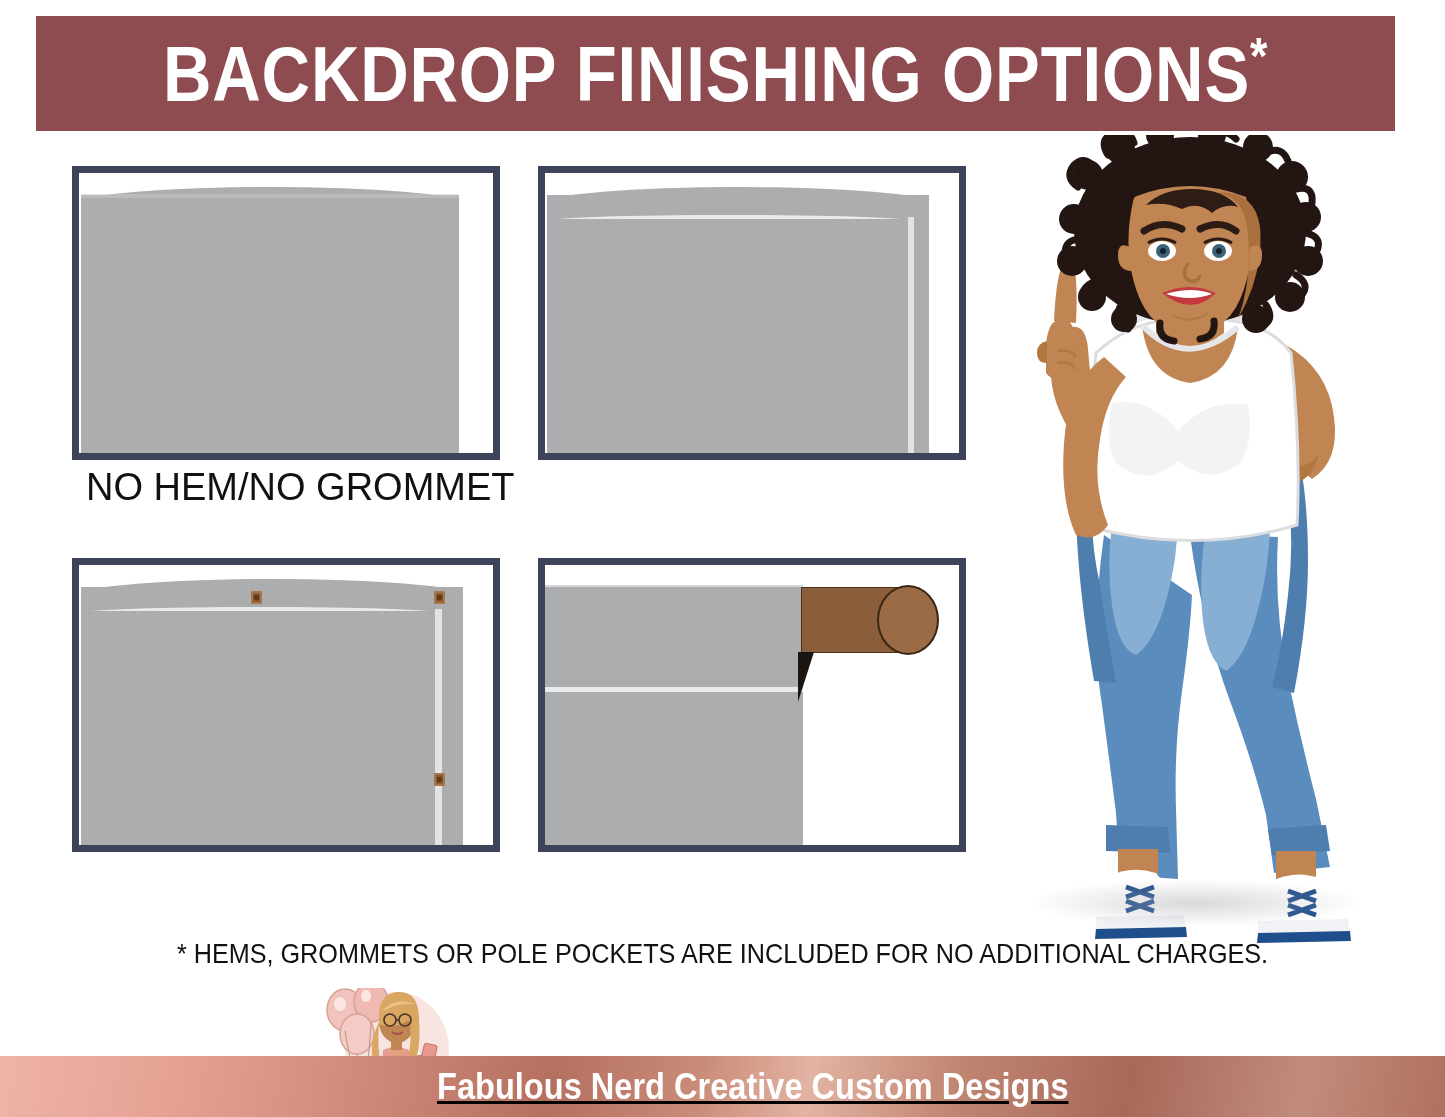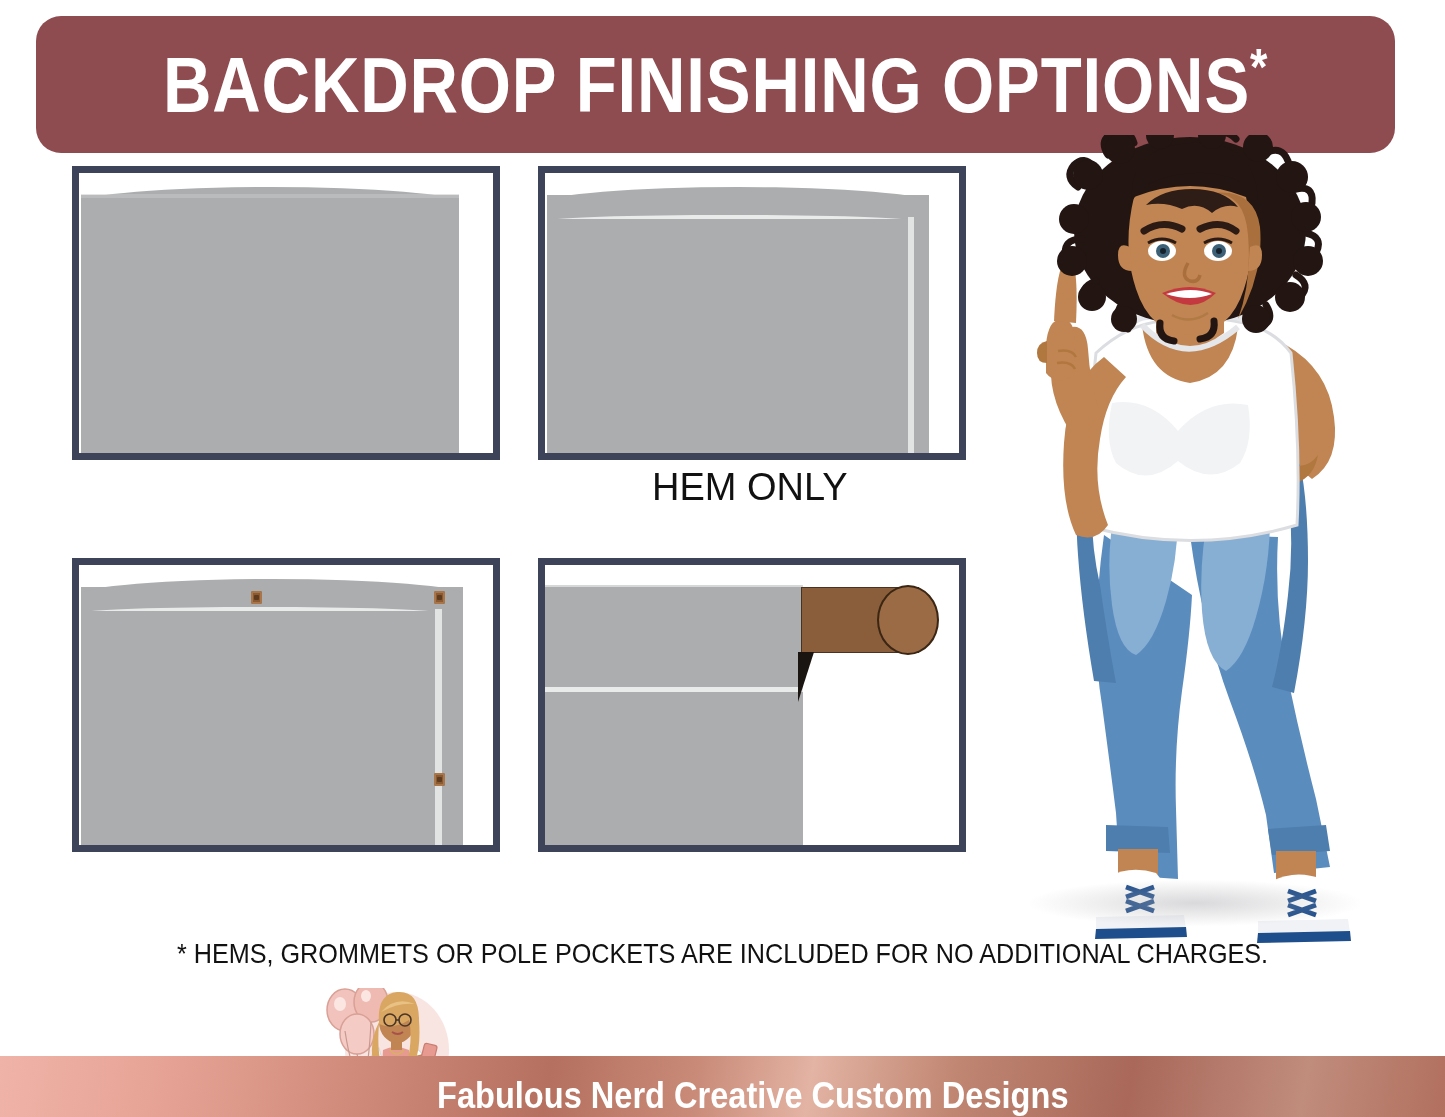--- a/index.html
+++ b/index.html
@@ -7,23 +7,23 @@
     width:1445px;height:1117px;
     background:#ffffff;
     font-family:"Liberation Sans", sans-serif;
     overflow:hidden;
     position:relative;
   }
   #page{position:absolute;inset:0;background:#fff;}
 
   
   .banner{
-    position:absolute;left:36px;top:16px;width:1359px;height:137px;
+    position:absolute;left:36px;top:16px;width:1359px;height:115px;
     background:#8F4C50;
-    display:flex;align-items:center;justify-content:center;border-radius:25px;
+    display:flex;align-items:center;justify-content:center;
   }
   .banner-title{
     color:#ffffff;
     font-family:"Liberation Sans", sans-serif;
     font-size:78px;
     font-weight:700;
     letter-spacing:1px;
     transform:scaleX(0.86);
     transform-origin:center center;
     white-space:nowrap;
@@ -129,21 +129,21 @@
       #F0B3A8 0%,
       #E5A294 12%,
       #CE8878 26%,
       #B5705F 38%,
       #C98A78 48%,
       #E3B3A3 56%,
       #C08672 66%,
       #A9685A 78%,
       #C08C7C 90%,
       #B2705F 100%);
-    display:flex;align-items:flex-end;justify-content:center;
+    display:flex;align-items:center;justify-content:center;text-decoration:underline;
   }
   .footer-text{
     color:#ffffff;
     font-size:37px;
     font-weight:700;
     transform:scaleX(0.88);
     white-space:nowrap;
     letter-spacing:0px;
     margin-left:60px;
   }
@@ -171,35 +171,35 @@
 
   <div class="panel" style="left:72px;top:166px;width:428px;height:294px;">
     <div class="frame"></div>
     <div class="inner">
 
       <div class="fabric" style="left:2px;top:22px;width:378px;height:260px;"></div>
       <div class="fabric-top-curve" style="left:2px;top:14px;width:378px;"></div>
       <div class="hemline-soft" style="left:2px;top:21px;width:378px;height:4px;opacity:.5;"></div>
     </div>
   </div>
+  <div class="panel-label" style="left:86px;top:466px;">NO HEM/NO GROMMET</div>
 
   <div class="panel" style="left:538px;top:166px;width:428px;height:294px;">
     <div class="frame"></div>
     <div class="inner">
 
       <div class="fabric" style="left:2px;top:22px;width:382px;height:260px;"></div>
       <div class="fabric-top-curve" style="left:2px;top:14px;width:382px;"></div>
 
       <div class="hemline" style="left:2px;top:42px;width:365px;height:6px;border-radius:50%/100% 100% 0 0;"></div>
       <div class="fabric" style="left:2px;top:46px;width:365px;height:236px;"></div>
 
       <div class="sidehem-light" style="left:363px;top:44px;width:6px;height:238px;"></div>
     </div>
   </div>
-  <div class="panel-label" style="left:652px;top:466px;">HEM ONLY</div>
 
   <div class="panel" style="left:72px;top:558px;width:428px;height:294px;">
     <div class="frame"></div>
     <div class="inner">
       <div class="fabric" style="left:2px;top:22px;width:382px;height:260px;"></div>
       <div class="fabric-top-curve" style="left:2px;top:14px;width:382px;"></div>
       <div class="hemline" style="left:2px;top:42px;width:358px;height:6px;border-radius:50%/100% 100% 0 0;"></div>
       <div class="fabric" style="left:2px;top:46px;width:358px;height:236px;"></div>
       <div class="sidehem-light" style="left:356px;top:44px;width:7px;height:238px;"></div>
 

